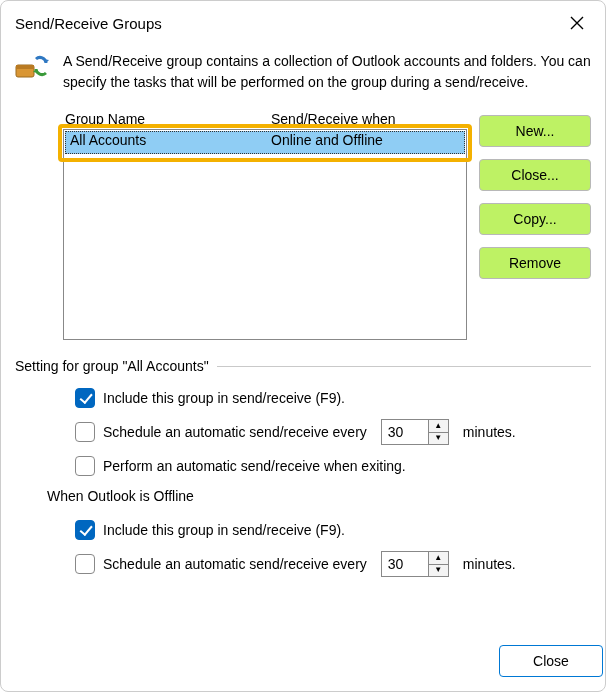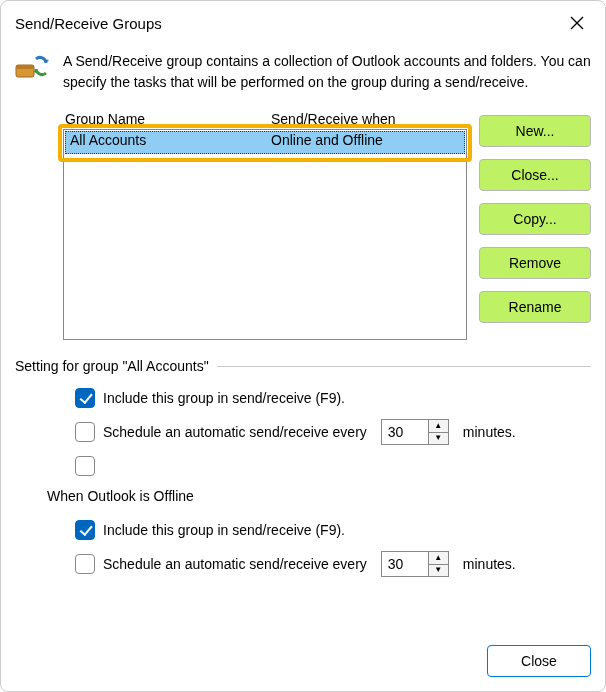--- a/index.html
+++ b/index.html
@@ -152,21 +152,21 @@
     font-size: 8px; line-height: 1;
     cursor: pointer;
     background:#f4f4f4;
   }
   .spinner .arrows div:first-child { border-bottom: 1px solid #888; }
   .sub-heading {
     margin: 8px 0 14px -28px;
   }
   .footer {
     position: absolute;
-    right: 14px; bottom: 14px;
+    right: 2px; bottom: 14px;
   }
   .close-btn {
     width: 104px; height: 32px;
     border: 1px solid #0078d4;
     border-radius: 4px;
     background: #fff;
     font: inherit;
     cursor: pointer;
   }
 </style>
@@ -209,21 +209,20 @@
           <div class="c1">All Accounts</div>
           <div class="c2">Online and Offline</div>
         </div>
       </div>
     </div>
     <div class="btn-col">
       <button class="btn">New...</button>
       <button class="btn">Close...</button>
       <button class="btn">Copy...</button>
       <button class="btn">Remove</button>
-      <button class="btn">Rename</button>
     </div>
   </div>
 
   <div class="section-label">
     <span>Setting for group "All Accounts"</span>
     <span class="line"></span>
   </div>
 
   <div class="settings">
     <div class="check-row">
@@ -237,20 +236,21 @@
         <input value="30" style="">
         <span class="arrows">
           <div>▲</div>
           <div>▼</div>
         </span>
       </span>
       <span>minutes.</span>
     </div>
     <div class="check-row">
       <span class="chk"></span>
+      <span>Perform an automatic send/receive when exiting.</span>
     </div>
 
     <div class="sub-heading">When Outlook is Offline</div>
 
     <div class="check-row">
       <span class="chk checked"></span>
       <span>Include this group in send/receive (F9).</span>
     </div>
     <div class="check-row">
       <span class="chk"></span>

